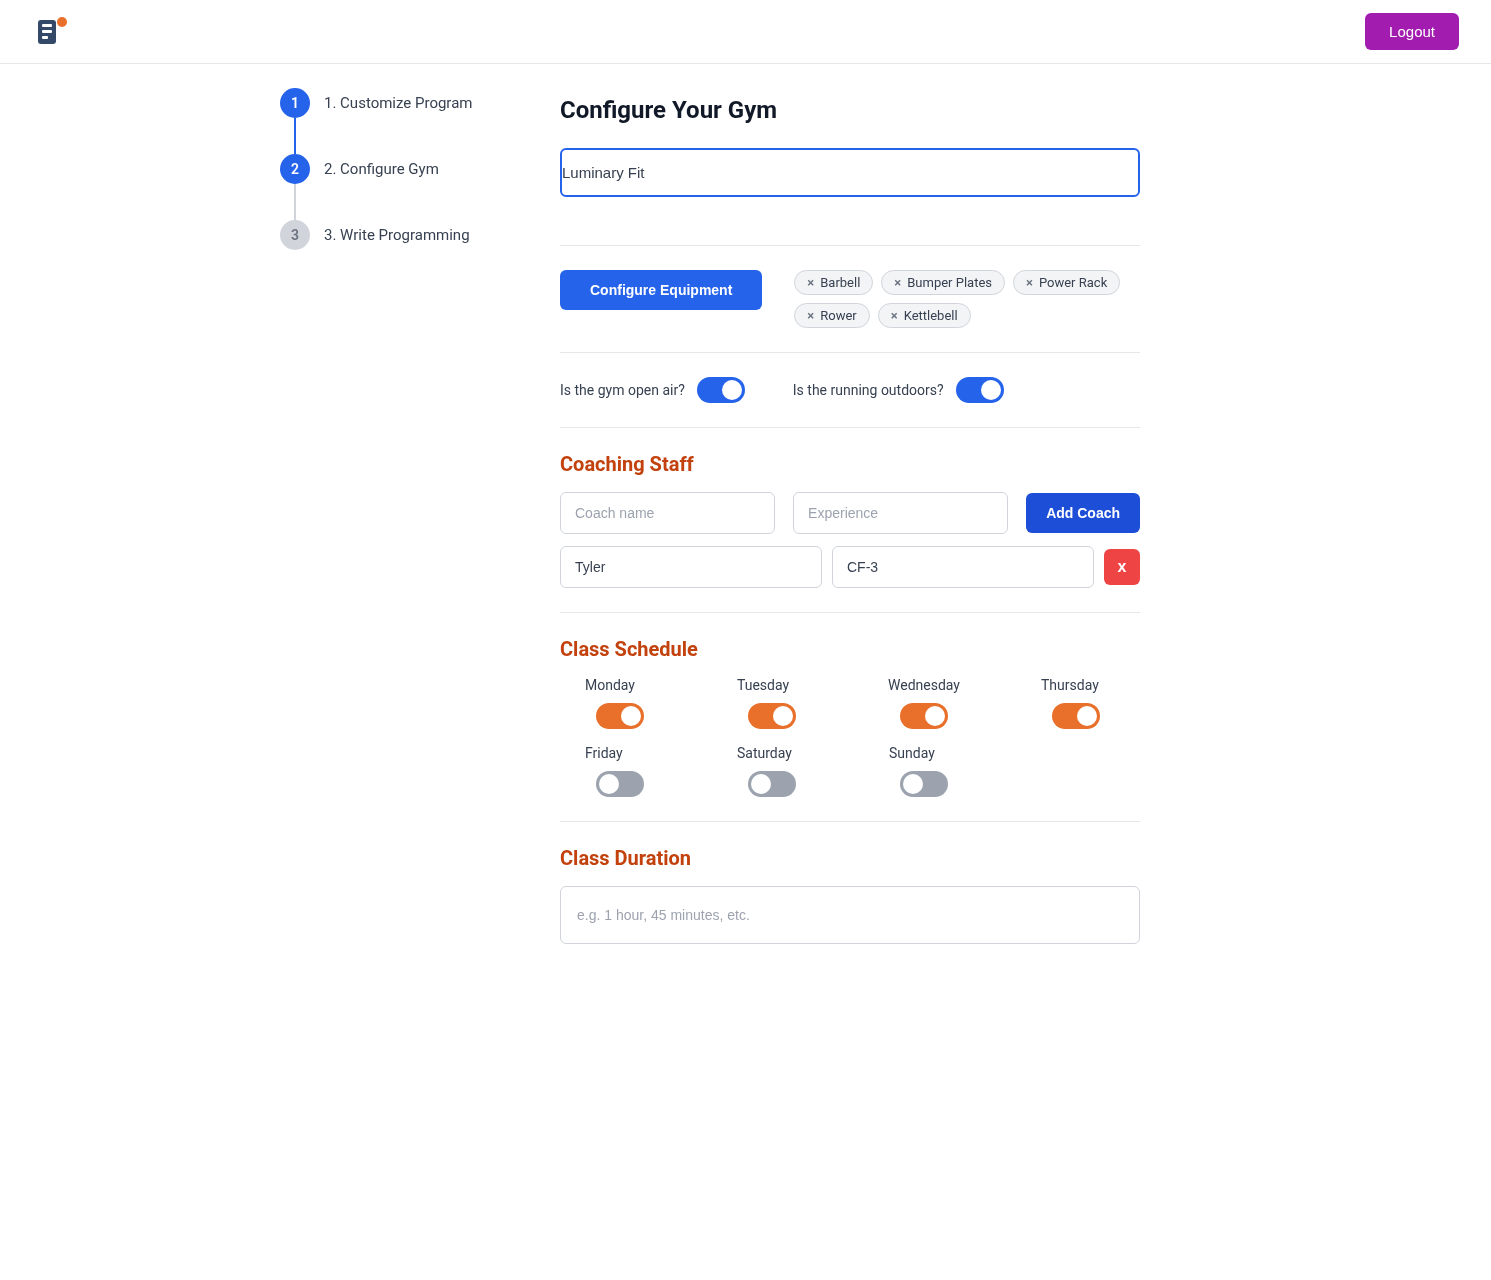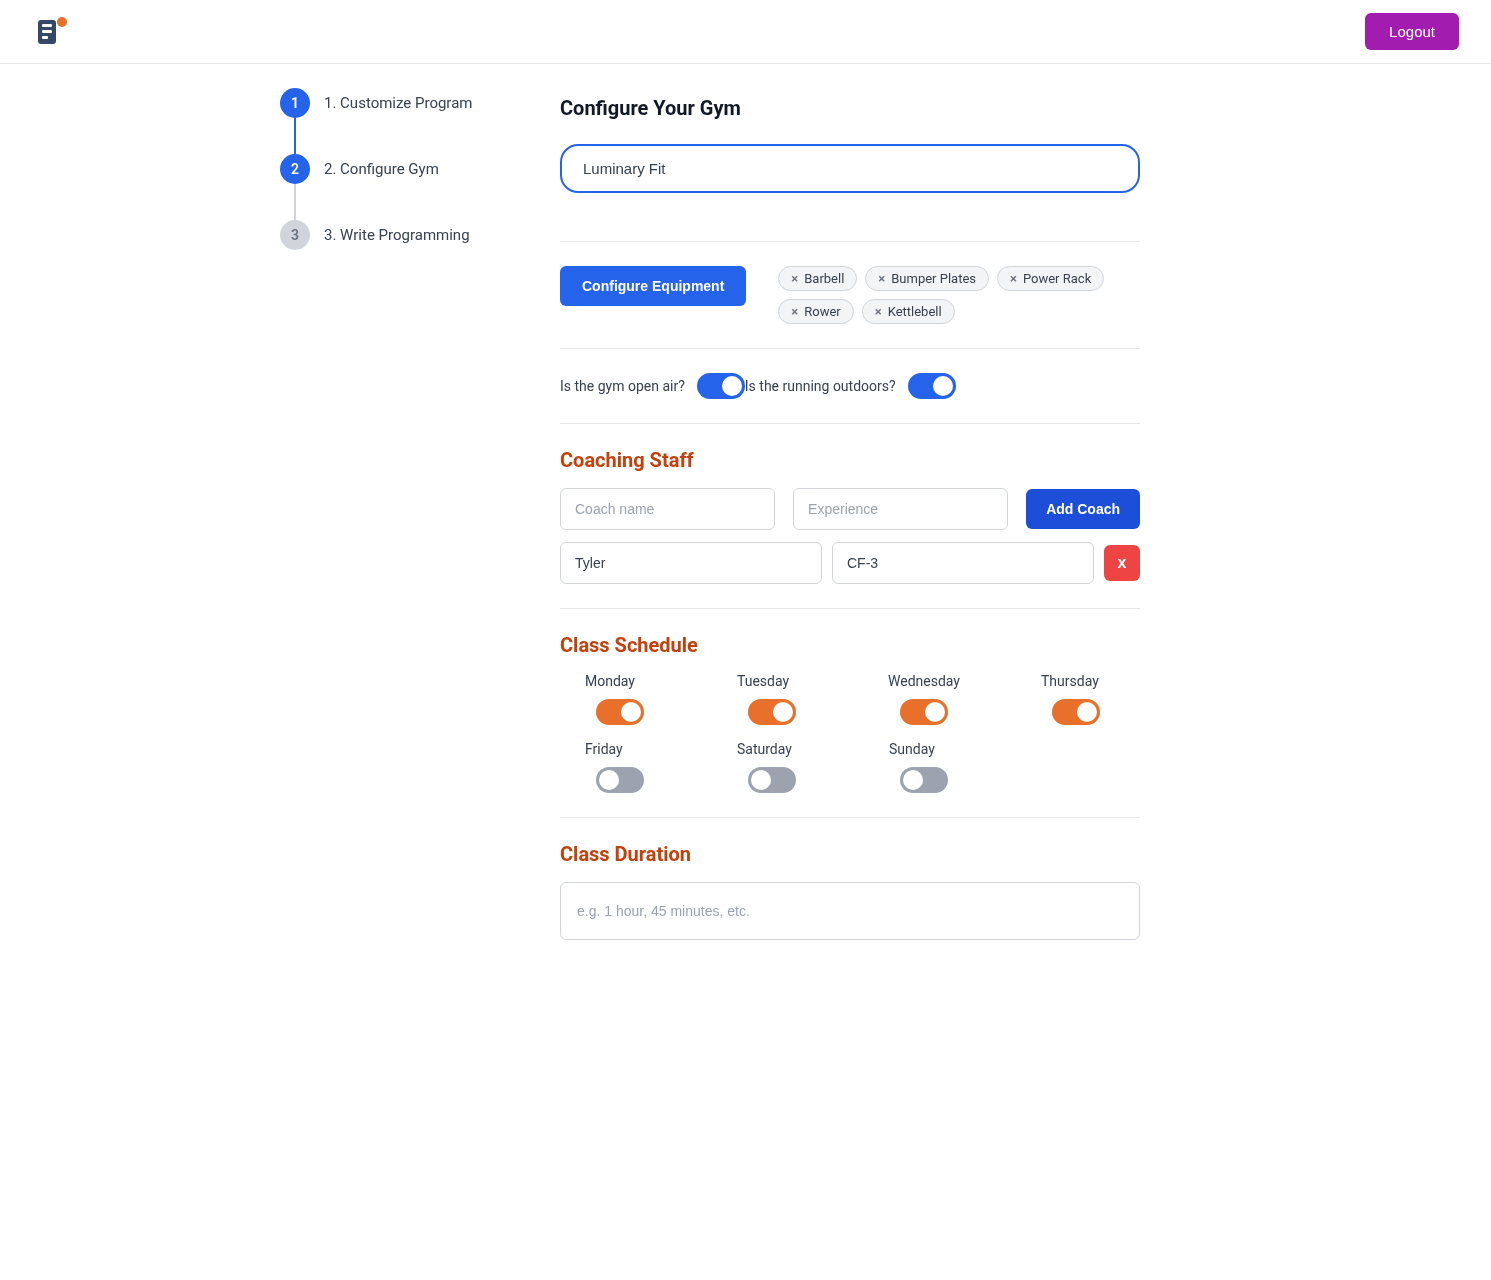--- a/index.html
+++ b/index.html
@@ -91,31 +91,31 @@
     }
 
     
     .form-area {
       margin-left: 160px;
       width: 580px;
       padding-top: 8px;
     }
 
     .section-title {
-      font-size: 20px;
+      font-size: 24px;
       font-weight: 700;
       color: #111827;
       margin-bottom: 24px;
     }
 
     .gym-name-input {
       width: 100%;
       border: 2px solid #2563eb;
-      border-radius: 18px;
-      padding: 14px 21px;
+      border-radius: 6px;
+      padding: 14px 0;
       font-size: 15px;
       color: #374151;
       outline: none;
       margin-bottom: 24px;
     }
 
     .divider {
       border: none;
       border-top: 1px solid #e5e7eb;
       margin: 24px 0;
@@ -126,21 +126,21 @@
       display: flex;
       align-items: flex-start;
       gap: 32px;
       margin-bottom: 24px;
     }
     .configure-equipment-btn {
       background: #2563eb;
       color: white;
       border: none;
       border-radius: 6px;
-      padding: 12px 22px;
+      padding: 12px 30px;
       font-size: 14px;
       font-weight: 600;
       cursor: pointer;
       white-space: nowrap;
       flex-shrink: 0;
     }
     .equipment-tags {
       display: flex;
       flex-wrap: wrap;
       gap: 8px;
@@ -161,20 +161,21 @@
       cursor: pointer;
       color: #6b7280;
       font-size: 13px;
       font-weight: 600;
     }
 
     
     .toggles-row {
       display: flex;
       align-items: center;
+      gap: 48px;
       margin-bottom: 24px;
     }
     .toggle-group {
       display: flex;
       align-items: center;
       gap: 12px;
     }
     .toggle-label {
       font-size: 14px;
       color: #374151;

